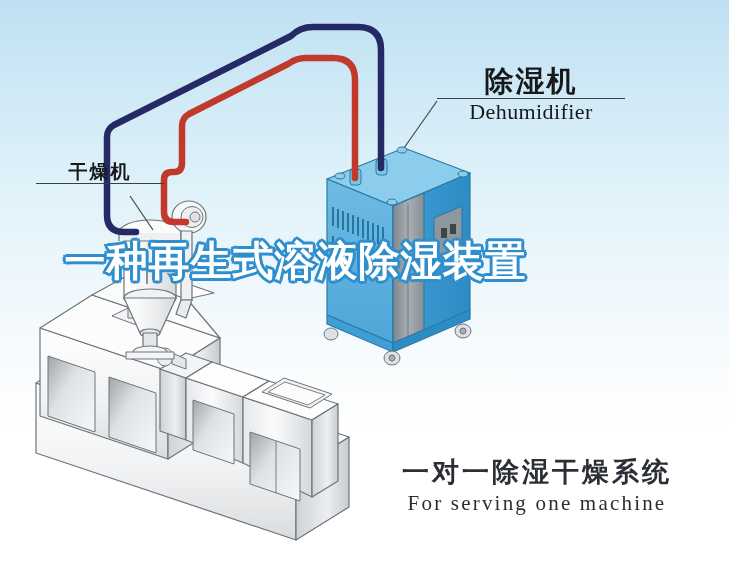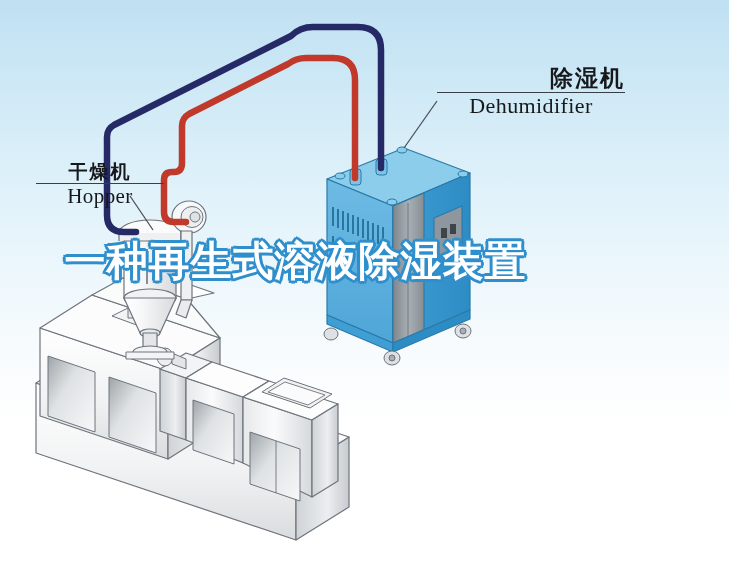--- a/index.html
+++ b/index.html
@@ -49,21 +49,21 @@
     border-top: 1.4px solid #3a3f47;
     margin: 1px 0 1px 0;
   }
 
   
   #label-dehumidifier {
     left: 437px;
     top: 66px;
     width: 188px;
   }
-  #label-dehumidifier .label-cn { font-size: 23px; text-align: right; }
+  #label-dehumidifier .label-cn { font-size: 29px; }
   #label-dehumidifier .label-en { font-size: 22px; letter-spacing: .4px; }
 
   
   #label-hopper {
     left: 36px;
     top: 161px;
     width: 128px;
   }
   #label-hopper .label-cn { font-size: 19px; }
   #label-hopper .label-en { font-size: 21px; letter-spacing: .4px; }
@@ -326,23 +326,26 @@
 
   <div class="label-block" id="label-dehumidifier">
     <div class="label-cn">除湿机</div>
     <div class="label-rule"></div>
     <div class="label-en">Dehumidifier</div>
   </div>
 
   <div class="label-block" id="label-hopper">
     <div class="label-cn">干燥机</div>
     <div class="label-rule"></div>
-    <div class="label-en">Hopper</div>
   </div>
 
+  <div class="label-block" id="caption-system">
+    <div class="label-cn">一对一除湿干燥系统</div>
+    <div class="label-en">For serving one machine</div>
+  </div>
 
   <div id="watermark-title">
     <div class="wm-line">
       <span>一种再生式溶液除湿装置</span>
     </div>
   </div>
 
 </div>
 
 </body></html>

